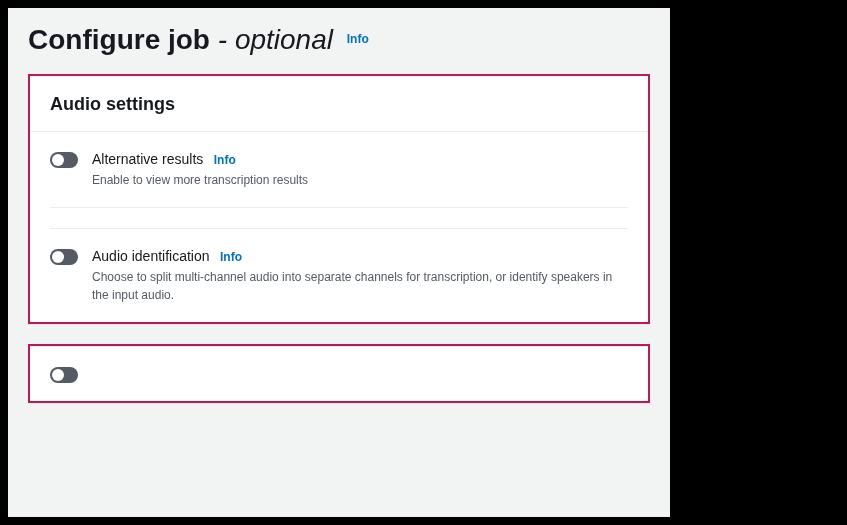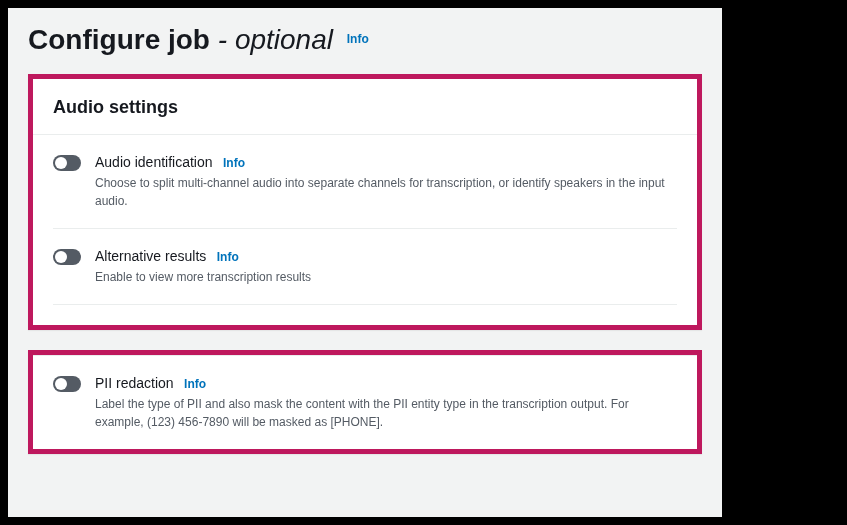--- a/index.html
+++ b/index.html
@@ -5,21 +5,21 @@
     * { box-sizing: border-box; margin: 0; padding: 0; }
     body {
       font-family: "Amazon Ember", "Helvetica Neue", Arial, sans-serif;
       background: #000;
       width: 847px;
       height: 525px;
       overflow: hidden;
     }
     .frame {
       background: #f2f3f3;
-      width: 714px;
+      width: 662px;
       height: 509px;
       margin: 8px;
       overflow: hidden;
     }
     .page-header {
       padding: 16px 20px 18px 20px;
     }
     .page-title {
       font-size: 28px;
       font-weight: 400;
@@ -32,21 +32,21 @@
       font-size: 12px;
       font-weight: 700;
       color: #0073bb;
       cursor: pointer;
       margin-left: 6px;
       vertical-align: middle;
     }
     .info-link-header { vertical-align: 6px; }
     .panel {
       background: #fff;
-      border: 5px solid #be185d;
+      border: 2px solid #be185d;
       margin: 0 20px 20px 20px;
       box-shadow: 0 1px 1px rgba(0,0,0,0.05);
     }
     .panel-header {
       padding: 18px 20px 16px 20px;
     }
     .panel-title {
       font-size: 18px;
       font-weight: 700;
       color: #16191f;
@@ -113,49 +113,44 @@
     </h1>
     <a class="info-link info-link-header">Info</a>
   </div>
 
   <div class="panel">
     <div class="panel-header">
       <h2 class="panel-title">Audio settings</h2>
     </div>
     <div class="panel-body">
 
+      <div class="setting-row trailing-divider">
+        <div class="toggle"></div>
+        <div class="setting-text">
+          <span class="setting-label">Alternative results</span>
+          <a class="info-link">Info</a>
+          <div class="setting-desc">Enable to view more transcription results</div>
+        </div>
+      </div>
+
       <div class="setting-row">
         <div class="toggle"></div>
         <div class="setting-text">
           <span class="setting-label">Audio identification</span>
           <a class="info-link">Info</a>
           <div class="setting-desc">Choose to split multi-channel audio into separate channels for transcription, or identify speakers in the input audio.</div>
-        </div>
-      </div>
-
-      <div class="setting-row trailing-divider">
-        <div class="toggle"></div>
-        <div class="setting-text">
-          <span class="setting-label">Alternative results</span>
-          <a class="info-link">Info</a>
-          <div class="setting-desc">Enable to view more transcription results</div>
         </div>
       </div>
 
     </div>
   </div>
 
   <div class="panel">
     <div class="panel-body">
 
       <div class="setting-row">
         <div class="toggle"></div>
-        <div class="setting-text">
-          <span class="setting-label">PII redaction</span>
-          <a class="info-link">Info</a>
-          <div class="setting-desc">Label the type of PII and also mask the content with the PII entity type in the transcription output. For example, (123) 456-7890 will be masked as [PHONE].</div>
-        </div>
       </div>
 
     </div>
   </div>
 
 </div>
 
 </body></html>

